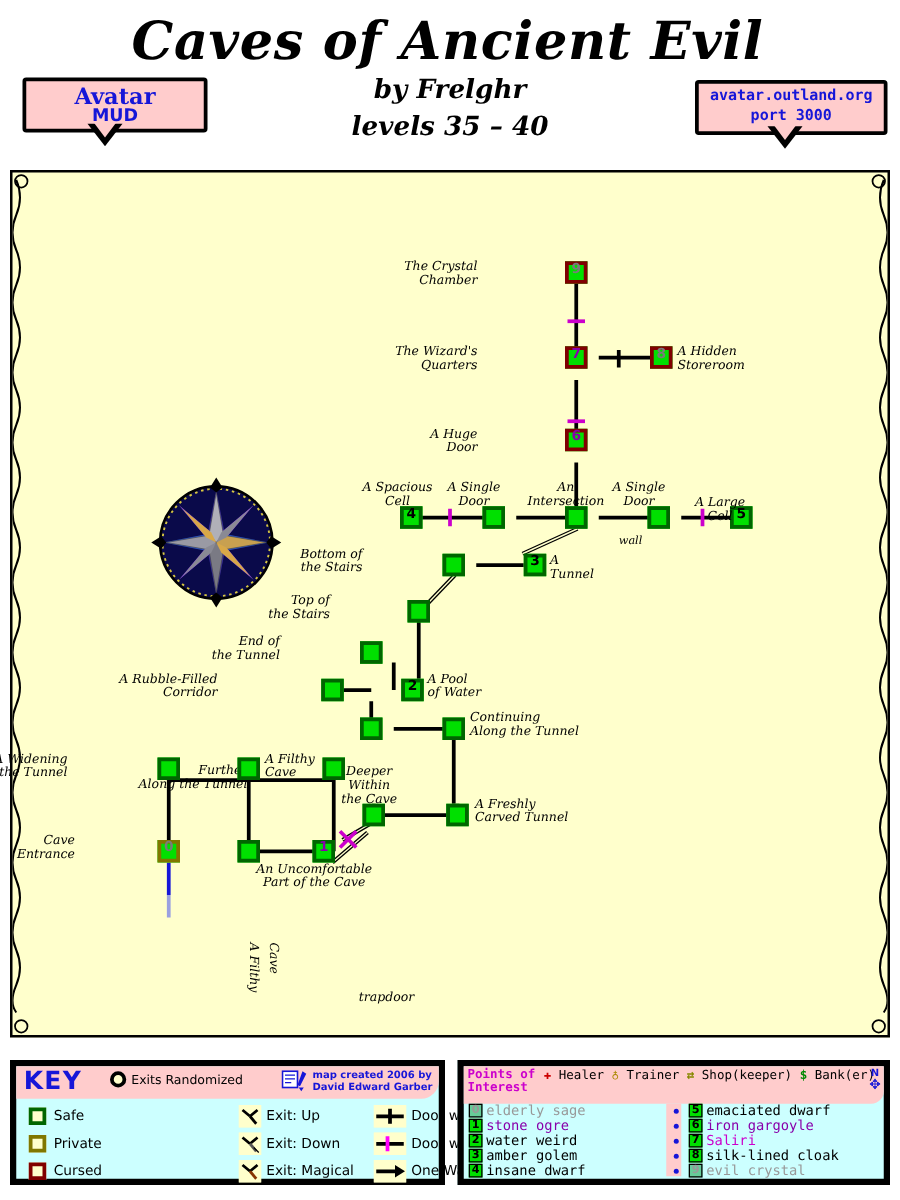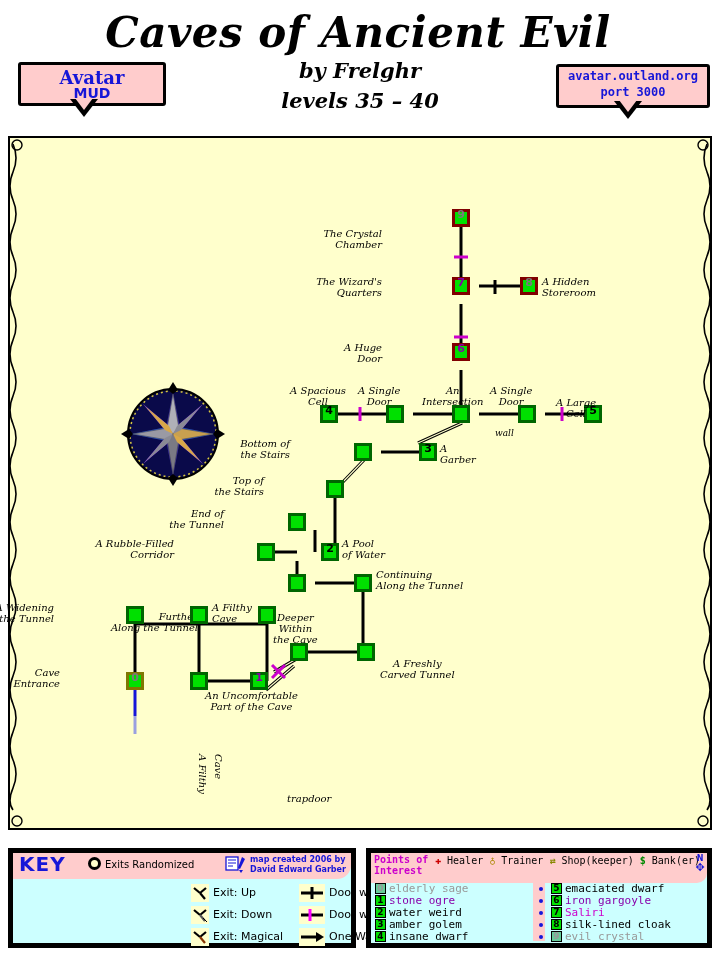--- a/index.html
+++ b/index.html
@@ -254,21 +254,21 @@
       <path d="M52,0 L44,5 L40,0 L44,-5 Z" fill="#000"></path>
     </g>
   </svg>
 
   <div id="compass"></div>
 
   <div id="rooms-layer">
       <div class="room cursed" style="left: 442px; top: 71px;">
         <span class="num grey">9</span>
       </div>
-      <div class="roomlbl l" style="left: auto; top: 70px; right: 328px; margin-top: 20px;"><span>The Crystal</span><br><span>Chamber</span></div>
+      <div class="roomlbl l" style="left: auto; top: 70px; right: 328px;"><span>The Crystal</span><br><span>Chamber</span></div>
       <div class="room cursed" style="left: 442px; top: 139px;">
         <span class="num purple">7</span>
       </div>
       <div class="roomlbl l" style="left: auto; top: 138px; right: 328px;"><span>The Wizard's</span><br><span>Quarters</span></div>
       <div class="room cursed" style="left: 510px; top: 139px;">
         <span class="num grey">8</span>
       </div>
       <div class="roomlbl r" style="left: 532px; top: 138px;"><span>A Hidden</span><br><span>Storeroom</span></div>
       <div class="room cursed" style="left: 442px; top: 205px;">
         <span class="num purple">6</span>
@@ -284,21 +284,21 @@
       <div class="roomlbl c" style="left: 348px; top: 247px;"><span>A Single</span><br><span>Door</span></div>
       <div class="room safe" style="left: 508px; top: 267px;"></div>
       <div class="roomlbl c" style="left: 480px; top: 247px;"><span>A Single</span><br><span>Door</span></div>
       <div class="room safe" style="left: 574px; top: 267px;">
         <span class="num ">5</span>
       </div>
       <div class="roomlbl c" style="left: 546px; top: 247px; margin-top: 12px;"><span>A Large</span><br><span>Cell</span></div>
       <div class="room safe" style="left: 409px; top: 305px;">
         <span class="num ">3</span>
       </div>
-      <div class="roomlbl r" style="left: 430px; top: 305px;"><span>A</span><br><span>Garber</span></div>
+      <div class="roomlbl r" style="left: 430px; top: 305px;"><span>A</span><br><span>Tunnel</span></div>
       <div class="room safe" style="left: 344px; top: 305px;"></div>
       <div class="roomlbl l" style="left: auto; top: 300px; right: 420px;"><span>Bottom of</span><br><span>the Stairs</span></div>
       <div class="room safe" style="left: 316px; top: 342px;"></div>
       <div class="roomlbl l" style="left: auto; top: 337px; right: 446px;"><span>Top of</span><br><span>the Stairs</span></div>
       <div class="room safe" style="left: 278px; top: 375px;"></div>
       <div class="roomlbl l" style="left: auto; top: 370px; right: 486px;"><span>End of</span><br><span>the Tunnel</span></div>
       <div class="room safe" style="left: 247px; top: 405px;"></div>
       <div class="roomlbl l" style="left: auto; top: 400px; right: 536px;"><span>A Rubble-Filled</span><br><span>Corridor</span></div>
       <div class="room safe" style="left: 311px; top: 405px;">
         <span class="num ">2</span>
@@ -309,21 +309,21 @@
       <div class="room safe" style="left: 344px; top: 436px;"></div>
       <div class="roomlbl r" style="left: 366px; top: 431px;"><span>Continuing</span><br><span>Along the Tunnel</span></div>
       <div class="room safe" style="left: 116px; top: 468px;"></div>
       <div class="roomlbl l" style="left: auto; top: 464px; right: 656px;"><span>A Widening</span><br><span>in the Tunnel</span></div>
       <div class="room safe" style="left: 180px; top: 468px;"></div>
       <div class="roomlbl r" style="left: 202px; top: 464px;"><span>A Filthy</span><br><span>Cave</span></div>
       <div class="room safe" style="left: 248px; top: 468px;"></div>
       <div class="room safe" style="left: 280px; top: 505px;"></div>
       <div class="roomlbl c" style="left: 263px; top: 474px;"><span>Deeper</span><br><span>Within</span><br><span>the Cave</span></div>
       <div class="room safe" style="left: 347px; top: 505px;"></div>
-      <div class="roomlbl r" style="left: 370px; top: 520px; text-align: center;"><span>A Freshly</span><br><span>Carved Tunnel</span></div>
+      <div class="roomlbl r" style="left: 370px; top: 500px;"><span>A Freshly</span><br><span>Carved Tunnel</span></div>
       <div class="room safe" style="left: 180px; top: 534px;"></div>
       <div class="room safe" style="left: 240px; top: 534px;">
         <span class="num purple">1</span>
       </div>
       <div class="roomlbl c" style="left: 195px; top: 552px;"><span>An Uncomfortable</span><br><span>Part of the Cave</span></div>
       <div class="room private" style="left: 116px; top: 534px;">
         <span class="num grey">0</span>
       </div>
       <div class="roomlbl l" style="left: auto; top: 529px; right: 650px;"><span>Cave</span><br><span>Entrance</span></div>
     </div>
@@ -351,20 +351,34 @@
   <svg id="creditic" viewBox="0 0 24 20">
     <rect x="1" y="2" width="12" height="13" fill="#fff" stroke="#1616d8" stroke-width="1.3"></rect>
     <path d="M3,5 h8 M3,8 h8 M3,11 h5" stroke="#1616d8" stroke-width="1"></path>
     <path d="M17,2 l3,2 l-5,10 l-2,-1 z" fill="#1616d8"></path>
     <path d="M14,15 l4,0 l-2,3 z" fill="#1616d8"></path>
   </svg>
   <div id="credit">
     <span>map created 2006 by</span><br>
     <span>David Edward Garber</span>
   </div>
+  <div id="key-col1" style="position: absolute; left: 10px; top: 30px; width: 90px; height: 66px;">
+      <div class="krow" style="left: 0px; top: 0px;">
+        <div class="ksw" style="border-color: rgb(0, 102, 0); background: rgb(255, 255, 204);"></div>
+        <div class="ktx">Safe</div>
+      </div>
+      <div class="krow" style="left: 0px; top: 22px;">
+        <div class="ksw" style="border-color: rgb(128, 119, 0); background: rgb(255, 255, 204);"></div>
+        <div class="ktx">Private</div>
+      </div>
+      <div class="krow" style="left: 0px; top: 44px;">
+        <div class="ksw" style="border-color: rgb(128, 0, 0); background: rgb(255, 255, 204);"></div>
+        <div class="ktx">Cursed</div>
+      </div>
+    </div>
   <div id="key-col3" style="position: absolute; left: 178px; top: 30px; width: 110px; height: 66px;">
       <div class="krow" style="left: 0px; top: 0px;">
         <div class="kic"><svg width="18" height="18" viewBox="0 0 18 18">
             <rect width="18" height="18" fill="#ffffcc"></rect>
             <path d="M3,4 L9,9 M15,4 L9,9" stroke="#000" stroke-width="2.2" fill="none"></path>
             <path d="M9,9 L14,15" stroke="#000" stroke-width="2.2" fill="none"></path>
           </svg></div>
         <div class="ktx" style="left: 22px;">Exit: Up</div>
       </div>
       <div class="krow" style="left: 0px; top: 22px;">

